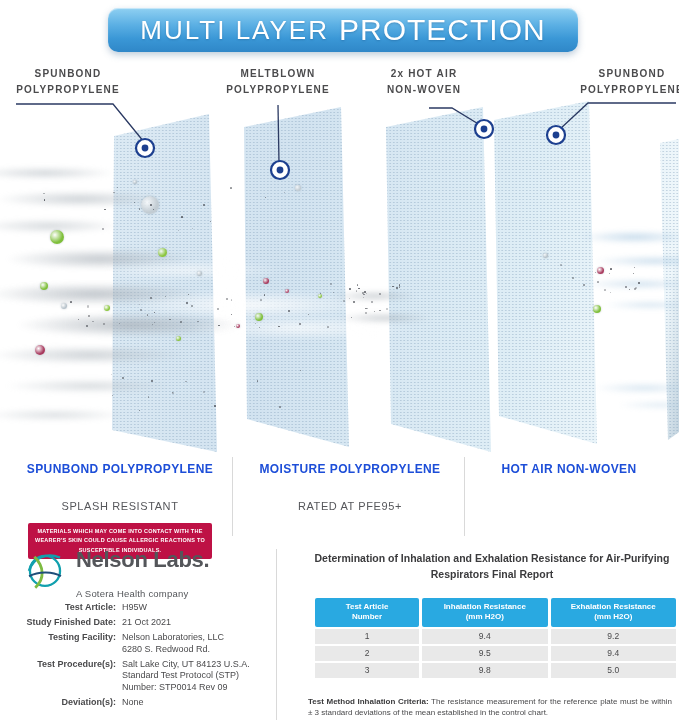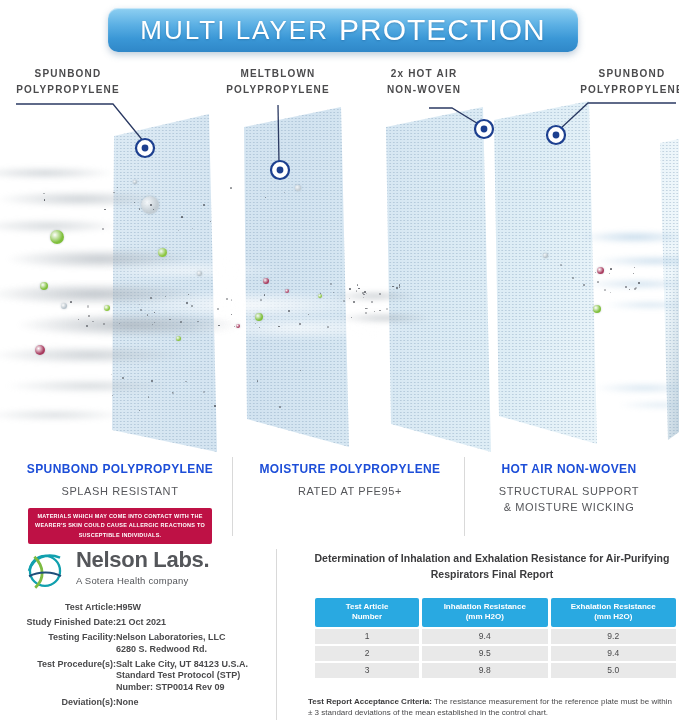--- a/index.html
+++ b/index.html
@@ -31,39 +31,39 @@
   .s3b{clip-path:polygon(494px 120px,589px 101px,597px 444px,499px 416px);}
   .s4{clip-path:polygon(660px 143px,679px 139px,679px 432px,668px 440px);}
   .streak{position:absolute;border-radius:50%;filter:blur(2.5px);z-index:2;}
   .particle{position:absolute;border-radius:50%;z-index:3;}
   .speck{position:absolute;border-radius:50%;background:#42454c;z-index:3;}
   .callouts{position:absolute;inset:0;z-index:4;pointer-events:none;}
 
   
   .cap{position:absolute;top:462px;transform:translateX(-50%);text-align:center;width:220px;}
   .cap .cap-title{font-size:12px;font-weight:bold;color:#1d4ed8;letter-spacing:.4px;}
-  .cap .cap-sub{font-size:11px;color:#56575b;letter-spacing:.6px;margin-top:7px;line-height:16px;}
+  .cap .cap-sub{font-size:11px;color:#56575b;letter-spacing:.6px;margin-top:22px;line-height:16px;}
   .preline{white-space:pre-line;}
   .warn{margin:9px auto 0;width:172px;background:#be1145;border-radius:2px;color:#fff;
     font-size:5.5px;font-weight:bold;line-height:1.7;letter-spacing:.25px;padding:4px 6px;text-align:center;}
   .vline{position:absolute;width:1px;background:#d9d9d9;}
   .vl-c1{left:232px;top:457px;height:79px;}
   .vl-c2{left:464px;top:457px;height:79px;}
   .vl-r {left:276px;top:549px;height:171px;}
 
   
   .logo{position:absolute;left:22px;top:547px;display:flex;align-items:flex-start;}
   .logo-text{margin-left:8px;}
   .logo-name{font-size:22px;font-weight:bold;color:#54565a;letter-spacing:-.3px;line-height:26px;}
-  .logo-tag{font-size:9.5px;color:#54565a;margin-top:2px;letter-spacing:.2px;}
+  .logo-tag{font-size:9.5px;color:#54565a;margin-top:15px;letter-spacing:.2px;}
 
   .fields{position:absolute;left:6px;top:602px;width:256px;}
   .frow{display:flex;margin-bottom:3.5px;}
   .flabel{flex:0 0 110px;text-align:right;font-weight:bold;font-size:9px;color:#4a4a4c;line-height:11.5px;}
-  .fvalue{flex:1;font-size:9px;color:#4a4a4c;line-height:11.5px;font-weight:bold;}
+  .fvalue{flex:1;margin-left:6px;font-size:9px;color:#4a4a4c;line-height:11.5px;}
 
   .rep-title{position:absolute;left:308px;top:551px;width:368px;text-align:center;
     font-size:10.5px;font-weight:bold;color:#3b3b3d;line-height:1.5;}
   .rep-table{position:absolute;left:312px;top:596px;border-collapse:separate;border-spacing:3px 2px;}
   .rep-table th{background:#29a9e1;color:#fff;font-size:8px;font-weight:bold;line-height:1.3;
     padding:4px 4px;border-radius:2px;text-align:center;}
   .rep-table td{background:#e9e9e9;font-size:8.5px;color:#4a4a4c;text-align:center;padding:2.5px 4px;}
   .c1{width:100px;} .c2{width:122px;} .c3{width:122px;}
   .footnote{position:absolute;left:308px;top:688px;width:364px;font-size:8px;color:#4a4a4c;
     line-height:1.4;text-align:justify;}
@@ -280,22 +280,20 @@
     <div class="cap-title">SPUNBOND POLYPROPYLENE</div>
     <div class="cap-sub">SPLASH RESISTANT</div>
     <div class="warn">MATERIALS WHICH MAY COME INTO CONTACT WITH THE WEARER'S SKIN COULD CAUSE ALLERGIC REACTIONS TO SUSCEPTIBLE INDIVIDUALS.</div>
   </div>
   <div class="cap" style="left:350px">
     <div class="cap-title">MOISTURE POLYPROPYLENE</div>
     <div class="cap-sub">RATED AT PFE95+</div>
   </div>
   <div class="cap" style="left:569px">
     <div class="cap-title">HOT AIR NON-WOVEN</div>
-    <div class="cap-sub preline">STRUCTURAL SUPPORT
-&amp; MOISTURE WICKING</div>
   </div>
 
   <div class="vline vl-c1"></div>
   <div class="vline vl-c2"></div>
   <div class="vline vl-r"></div>
 
   <div class="logo">
     <svg width="46" height="46" viewBox="0 0 52 52">
       <circle cx="26" cy="27" r="17" fill="none" stroke="#11a0ae" stroke-width="2.6"></circle>
       <path d="M43 12 C 28 6 12 12 8 27" fill="none" stroke="#11a0ae" stroke-width="3"></path>
@@ -360,16 +358,16 @@
       </tr>
       <tr>
         <td>3</td>
         <td>9.8</td>
         <td>5.0</td>
       </tr>
     </tbody>
   </table>
 
   <p class="footnote">
-    <b>Test Report Acceptance Criteria:</b><span> The resistance measurement for the reference plate must be within ± 3 standard deviations of the mean established in the control chart.</span>
+    <b>Test Method Inhalation Criteria:</b><span> The resistance measurement for the reference plate must be within ± 3 standard deviations of the mean established in the control chart.</span>
   </p>
 
 </div>
 
 </body></html>

